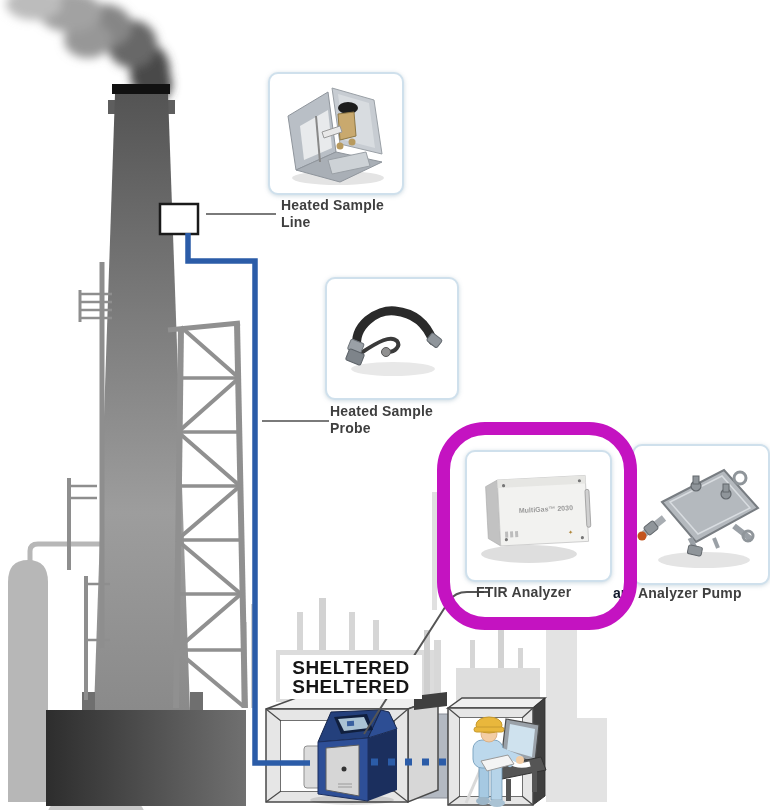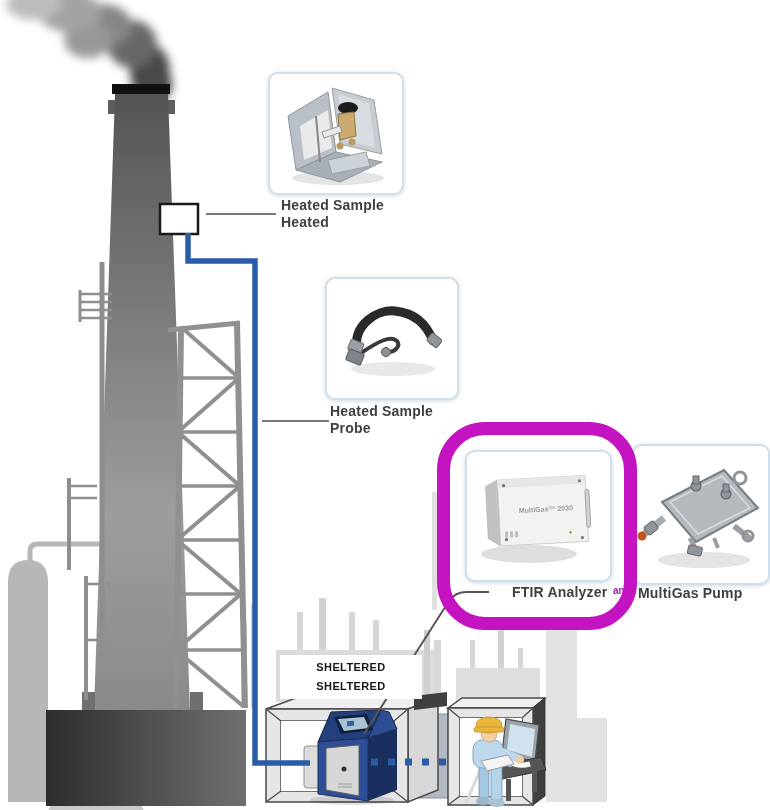--- a/index.html
+++ b/index.html
@@ -6,24 +6,24 @@
   .canvas{position:relative;width:770px;height:810px;background:#ffffff;overflow:hidden;
           font-family:"Liberation Sans",sans-serif;padding-left:7px;}
   .scene{position:absolute;left:0;top:0;z-index:1;}
   .callout{position:absolute;background:#ffffff;border:2px solid #cfe0ec;border-radius:10px;
            box-shadow:0 1px 4px rgba(110,145,170,.35);z-index:3;overflow:hidden;}
   .label{position:absolute;font-weight:700;font-size:14px;line-height:17px;color:#3f3f3f;
          letter-spacing:.2px;z-index:3;white-space:nowrap;}
   .label span{display:block;}
   .shelter-label{position:absolute;left:280px;top:655px;width:142px;height:44px;background:#ffffff;
            display:flex;flex-direction:column;justify-content:center;align-items:center;
-           font-weight:700;font-size:11px;line-height:19px;color:#161616;letter-spacing:.4px;z-index:3;}
+           font-weight:700;font-size:19px;line-height:19px;color:#161616;letter-spacing:.4px;z-index:3;}
   .highlight-ring{position:absolute;left:437px;top:422px;width:200px;height:208px;box-sizing:border-box;
            border:13px solid #c413c1;border-radius:48px;z-index:4;pointer-events:none;}
-  .clip-text{position:absolute;left:613px;top:585px;font-weight:700;font-size:10px;color:#a21caf;z-index:3;}
+  .clip-text{position:absolute;left:613px;top:585px;font-weight:700;font-size:14px;color:#0f172a;z-index:3;}
 </style>
 </head>
 <body>
 
 <div class="canvas">
 
   <svg class="scene" width="770" height="810" viewBox="0 0 770 810">
     <defs>
       <linearGradient id="gStack" x1="0" y1="0" x2="0" y2="1">
         <stop offset="0" stop-color="#545454"></stop>
@@ -183,21 +183,21 @@
       <polygon points="58,86 96,78 100,92 62,100" fill="#cdd2d6" stroke="#9aa0a6" stroke-width="1"></polygon>
       <ellipse cx="78" cy="34" rx="10" ry="6" fill="#1c1c1c"></ellipse>
       <polygon points="68,40 84,38 86,62 70,66" fill="#c9a96e" stroke="#8f7844" stroke-width="1"></polygon>
       <polygon points="52,58 70,52 72,58 54,64" fill="#e8e8e8" stroke="#999999" stroke-width="1"></polygon>
       <circle cx="70" cy="72" r="3.5" fill="#b89a5e"></circle>
       <circle cx="82" cy="68" r="3.5" fill="#b89a5e"></circle>
     </svg>
   </div>
   <div class="label" style="left:281px;top:197px;">
     <span>Heated Sample</span>
-    <span>Heated</span>
+    <span>Line</span>
   </div>
 
   <div class="callout" style="left:325px;top:277px;width:130px;height:119px;">
     <svg width="130" height="119" viewBox="0 0 130 119">
       <ellipse cx="66" cy="90" rx="42" ry="7" fill="#e8e8e8"></ellipse>
       <path d="M30,70 C26,46 50,30 68,32 C88,34 100,46 106,62" fill="none" stroke="#2a2a2a" stroke-width="9" stroke-linecap="round"></path>
       <path d="M34,74 C52,62 64,56 70,62 C74,67 68,73 61,73" fill="none" stroke="#3a3a3a" stroke-width="4" stroke-linecap="round"></path>
       <rect x="22" y="62" width="14" height="11" rx="2" fill="#9aa0a6" stroke="#6e747a" stroke-width="1" transform="rotate(22 29 67)"></rect>
       <rect x="20" y="72" width="16" height="12" rx="2" fill="#7e848a" stroke="#5c6268" stroke-width="1" transform="rotate(22 28 78)"></rect>
       <rect x="101" y="56" width="13" height="10" rx="2" fill="#8f959b" stroke="#62686e" stroke-width="1" transform="rotate(38 107 61)"></rect>
@@ -222,21 +222,21 @@
           <circle cx="114" cy="88" r="1.6" fill="#777777"></circle>
         <rect x="119" y="40" width="4" height="38" rx="2" fill="#d0d0d0" stroke="#999999" stroke-width="0.8"></rect>
         <rect x="37" y="78" width="3" height="6" fill="#bdbdbd"></rect>
           <rect x="42" y="78" width="3" height="6" fill="#bdbdbd"></rect>
         <rect x="47" y="78" width="3" height="6" fill="#bdbdbd"></rect>
         <text x="52" y="60" font-family="Liberation Sans, sans-serif" font-size="7" font-weight="700" fill="#9a9a9a">MultiGas™ 2030</text>
         <text x="100" y="84" font-family="Liberation Sans, sans-serif" font-size="6" fill="#b0873a">✦</text>
       </g>
     </svg>
   </div>
-  <div class="label" style="left:512px;top:584px;">
+  <div class="label" style="left:476px;top:584px;">
     <span>FTIR Analyzer</span>
   </div>
   <div class="clip-text">an</div>
 
   <div class="callout" style="left:632px;top:444px;width:134px;height:137px;">
     <svg width="134" height="137" viewBox="0 0 134 137">
       <ellipse cx="70" cy="114" rx="46" ry="8" fill="#e4e4e4"></ellipse>
       <path d="M30,72 L10,88" stroke="#a8adb2" stroke-width="7"></path>
       <rect x="11" y="77" width="12" height="10" rx="2" fill="#8f959a" stroke="#63686d" stroke-width="1" transform="rotate(-38 17 82)"></rect>
       <circle cx="8" cy="90" r="4.5" fill="#c4541e"></circle>
@@ -248,21 +248,21 @@
       <rect x="89" y="38" width="6" height="8" fill="#8f959a" stroke="#63686d" stroke-width="1"></rect>
       <circle cx="106" cy="32" r="6" fill="none" stroke="#8f959a" stroke-width="3"></circle>
       <path d="M100,80 L118,94" stroke="#9aa0a6" stroke-width="6"></path>
       <circle cx="114" cy="90" r="5" fill="none" stroke="#8f959a" stroke-width="3"></circle>
       <path d="M56,92 L62,104" stroke="#9aa0a6" stroke-width="5"></path>
       <rect x="54" y="100" width="14" height="9" rx="2" fill="#8f959a" stroke="#63686d" stroke-width="1" transform="rotate(12 61 104)"></rect>
       <path d="M80,92 L84,102" stroke="#9aa0a6" stroke-width="4"></path>
     </svg>
   </div>
   <div class="label" style="left:638px;top:585px;">
-    <span>MultiGas Pump</span>
+    <span>Analyzer Pump</span>
   </div>
 
   <div class="shelter-label">
     <span>SHELTERED</span>
     <span>SHELTERED</span>
   </div>
 
   <div class="highlight-ring"></div>
 
 </div>

